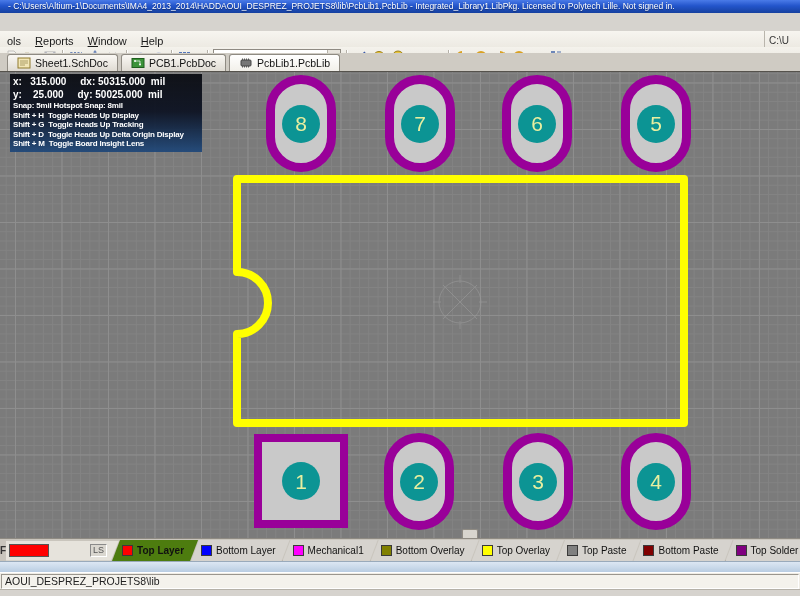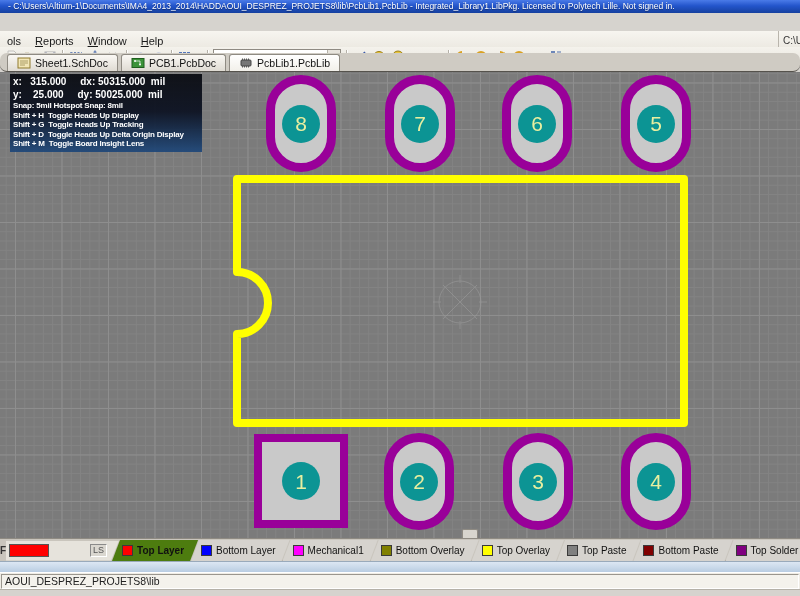--- a/index.html
+++ b/index.html
@@ -15,41 +15,41 @@
     color:#fff; font-size:8.5px; line-height:13px; padding-left:8px;
     white-space:nowrap; overflow:hidden; text-shadow:0 1px 1px rgba(0,0,0,.4); }
 
   
   .menubar { position:absolute; left:0; top:13px; width:800px; height:20px;
     background:linear-gradient(#F7F5F0,#EAE7DF); display:flex; align-items:center;margin-top:18px; }
   .menu-item { font-size:11px; color:#1a1a1a; padding:3px 7px; cursor:default; }
   .menu-item.ul::first-letter { text-decoration:underline; }
   .menu-right { position:absolute; right:0; top:0; height:20px; line-height:20px;
     font-size:10px; color:#333; border-left:1px solid #b9b5ac; padding-left:4px;
-    width:22px; overflow:hidden; white-space:nowrap; }
+    width:36px; overflow:hidden; white-space:nowrap; }
 
   
   .toolbar { position:absolute; left:0; top:33px; width:800px; height:20px;
     background:linear-gradient(#F4F2EC,#E7E4DC); display:flex; align-items:center; padding-left:2px;margin-top:14px; }
   .tbtn { width:19px; height:18px; display:flex; align-items:center; justify-content:center; border-radius:2px; }
   .tbtn svg { display:block; }
   .tsep { width:1px; height:15px; background:#B5B1A8; margin:0 3px; box-shadow:1px 0 0 #fff; }
   .combo { display:flex; align-items:center; width:128px; height:17px; background:#fff;
     border:1px solid #8f8b83; font-size:10.5px; padding-left:4px; margin:0 2px; }
   .combo .val { flex:1; white-space:nowrap; overflow:hidden; }
   .combo-arrow { width:13px; height:15px; background:#E8E5DE; border-left:1px solid #b5b1a8;
     display:flex; align-items:center; justify-content:center; }
   .tri-down { width:0; height:0; border-left:3px solid transparent; border-right:3px solid transparent; border-top:4px solid #444; }
   .glyph-a { font-family:"Liberation Serif", serif; font-weight:bold; font-size:13px; color:#23357F; line-height:1; }
   .glyph-coord { font-size:7px; font-weight:bold; color:#23357F; letter-spacing:-0.5px; }
 
   
   .doctabs { position:absolute; left:0; top:53px; width:800px; height:19px;
     background:#CFCBC3; display:flex; align-items:flex-end; padding-left:7px; gap:3px;
-    border-bottom:1px solid #55524c;border-radius:7px; }
+    border-bottom:1px solid #55524c; }
   .dtab { height:17px; display:flex; align-items:center; gap:4px; padding:0 9px;
     font-size:10.5px; color:#111; background:linear-gradient(#FAF8F4,#DFDBD3);
     border:1px solid #8F8B83; border-bottom:none; border-radius:3px 3px 0 0; }
   .dtab.active { background:linear-gradient(#FFFFFF,#F2F0EA); }
 
   
   .canvas { position:absolute; left:0; top:72px; width:800px; height:466px;
     background-color:var(--cv-bg);
     background-image:
       linear-gradient(to right, var(--cv-grid) 1px, transparent 1px),

